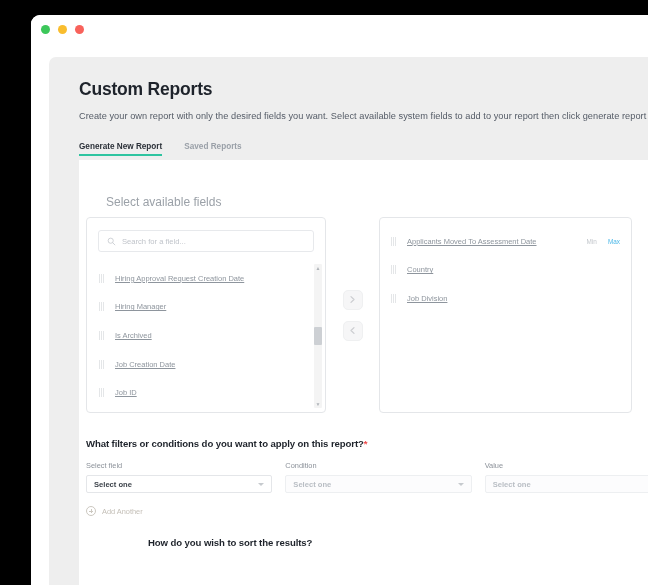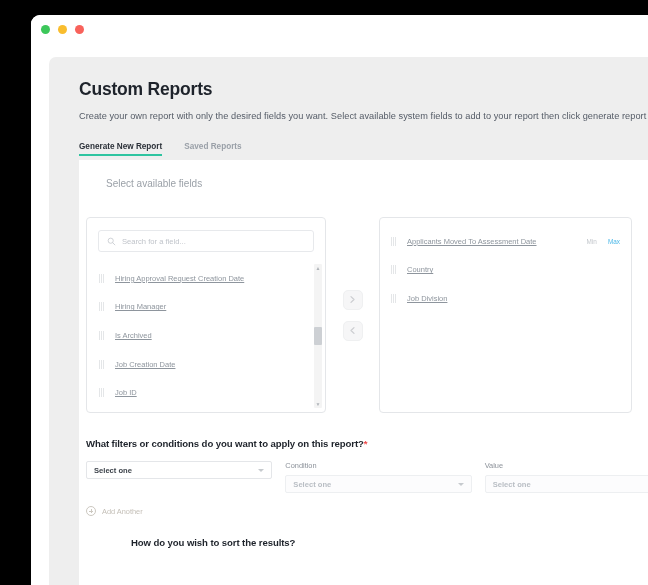--- a/index.html
+++ b/index.html
@@ -101,22 +101,22 @@
 
   .section-title {
     font-size: 9.6px;
     font-weight: bold;
     color: #1e232b;
     letter-spacing: -0.1px;
   }
   .req { color: #ef4a4a; font-weight: bold; }
 
   .section-sub {
-    margin-top: 2px;
-    font-size: 10px;
+    margin-top: 19px;
+    font-size: 12px;
     color: #9ba1a8;
     padding-left: 20px;
   }
 
   
   .dual-list {
     position: absolute;
     left: 7px;
     top: 57px;
     width: 578px;
@@ -328,21 +328,21 @@
     position: absolute;
     background: #ccc8c0;
   }
   .add-icon::before { left: 2px; right: 2px; top: 3.5px; height: 1px; }
   .add-icon::after  { top: 2px; bottom: 2px; left: 3.5px; width: 1px; }
   .add-label { font-size: 7.4px; color: #c3beb6; }
 
   
   .sort-section {
     position: absolute;
-    left: 4px;
+    left: 21px;
     top: 377px;
     padding-left: 48px;
   }
 </style>
 </head>
 <body>
 
 <div class="browser-window">
 
   <div class="titlebar">
@@ -481,20 +481,21 @@
           </div>
         </div>
 
       </div>
 
       <div class="filters">
         <div class="section-title"><span>What filters or conditions do you want to apply on this report?</span><span class="req">*</span></div>
 
         <div class="filter-row">
           <div class="filter-col">
+            <div class="filter-col-label">Select field</div>
             <div class="select">
               <span class="select-text">Select one</span>
               <span class="caret"></span>
             </div>
           </div>
           <div class="filter-col">
             <div class="filter-col-label">Condition</div>
             <div class="select disabled">
               <span class="select-text">Select one</span>
               <span class="caret"></span>

